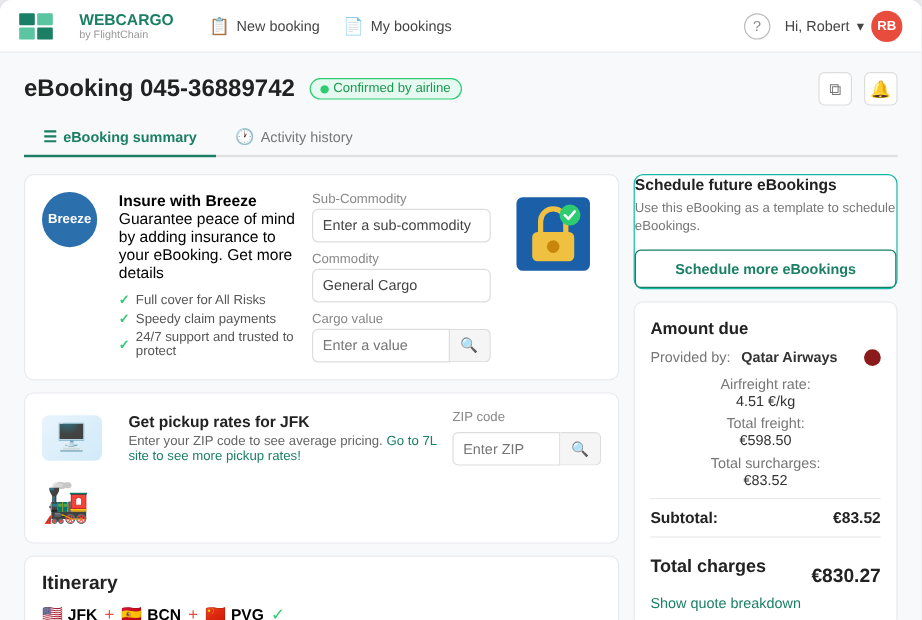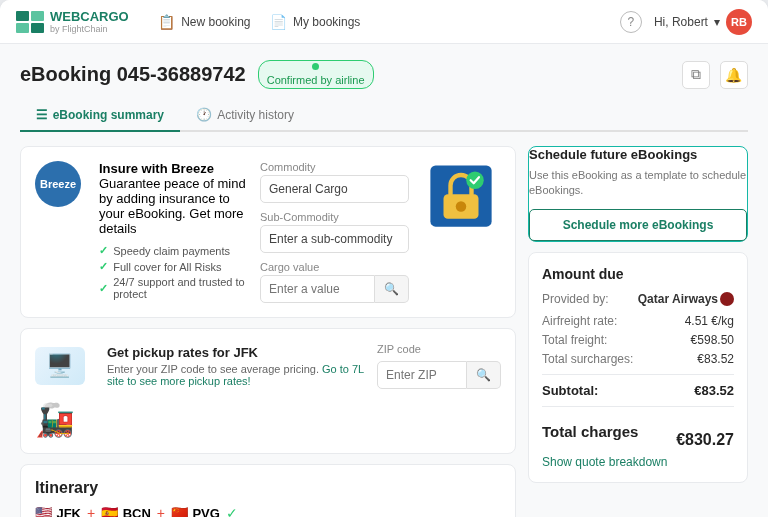--- a/index.html
+++ b/index.html
@@ -1,21 +1,21 @@
 <!DOCTYPE html>
 <html><head>
   <meta charset="utf-8">
   <style>
     * { box-sizing: border-box; margin: 0; padding: 0; }
     body { font-family: -apple-system, BlinkMacSystemFont, 'Segoe UI', sans-serif; font-size: 13px; background: #f0f2f5; display: flex; justify-content: center; align-items: center; min-height: 100vh; }
     .browser-window { width: 768px; background: #fff; border-radius: 10px; box-shadow: 0 4px 24px rgba(0,0,0,0.18); overflow: hidden; }
 
     
     .top-nav { background: #fff; border-bottom: 1px solid #e8eaed; padding: 0 16px; height: 44px; display: flex; align-items: center; gap: 20px; }
-    .logo { display: flex; align-items: center; gap: 6px; margin-right: 10px; }
+    .logo { display: flex; align-items: center; gap: 22px; margin-right: 10px; }
     .logo-icon { width: 28px; height: 22px; display: grid; grid-template-columns: 1fr 1fr; gap: 2px; }
     .logo-icon span { background: #1a7f64; border-radius: 1px; }
     .logo-icon span:nth-child(1) { background: #1a7f64; }
     .logo-icon span:nth-child(2) { background: #5bc4a0; }
     .logo-icon span:nth-child(3) { background: #5bc4a0; }
     .logo-icon span:nth-child(4) { background: #1a7f64; }
     .logo-text { font-weight: 700; font-size: 13px; color: #1a7f64; }
     .logo-sub { font-size: 9px; color: #999; }
     .nav-item { display: flex; align-items: center; gap: 5px; font-size: 12px; color: #444; cursor: pointer; }
     .nav-icon { font-size: 14px; }
@@ -24,21 +24,21 @@
     .help-icon { width: 22px; height: 22px; border-radius: 50%; border: 1.5px solid #bbb; display: flex; align-items: center; justify-content: center; font-size: 12px; color: #888; cursor: pointer; }
     .user-info { display: flex; align-items: center; gap: 6px; cursor: pointer; font-size: 12px; color: #444; }
     .user-avatar { width: 26px; height: 26px; border-radius: 50%; background: #e74c3c; color: #fff; display: flex; align-items: center; justify-content: center; font-size: 11px; font-weight: 700; }
 
     
     .page-content { padding: 16px 20px; background: #f8f9fa; min-height: 473px; }
 
     
     .page-header { display: flex; align-items: center; gap: 12px; margin-bottom: 10px; }
     .booking-id { font-size: 20px; font-weight: 700; color: #222; }
-    .status-badge { background: #e6f9f0; border: 1px solid #2ecc71; color: #1a9950; font-size: 11px; padding: 2px 8px; border-radius: 12px; display: flex; align-items: center; gap: 4px; flex-direction: column; }
+    .status-badge { background: #e6f9f0; border: 1px solid #2ecc71; color: #1a9950; font-size: 11px; padding: 2px 8px; border-radius: 12px; display: flex; align-items: center; gap: 4px; }
     .status-dot { width: 7px; height: 7px; border-radius: 50%; background: #2ecc71; }
     .header-actions { margin-left: auto; display: flex; gap: 10px; }
     .header-icon-btn { width: 28px; height: 28px; border: 1px solid #ddd; border-radius: 5px; background: #fff; display: flex; align-items: center; justify-content: center; cursor: pointer; color: #777; font-size: 14px; }
 
     
     .tabs { display: flex; gap: 0; margin-bottom: 14px; border-bottom: 2px solid #e0e0e0; }
     .tab { padding: 8px 16px; font-size: 12px; cursor: pointer; color: #777; border-bottom: 2px solid transparent; margin-bottom: -2px; display: flex; align-items: center; gap: 5px; }
     .tab.active { color: #1a7f64; border-bottom-color: #1a7f64; font-weight: 600; }
     .tab-icon { font-size: 13px; }
 
@@ -86,25 +86,25 @@
 
     
     .right-col { display: flex; flex-direction: column; gap: 10px; }
     .schedule-card { background: #fff; border-radius: 8px; border: 1px solid #14b8a6; }
     .schedule-card h4 { font-size: 13px; font-weight: 700; color: #222; margin-bottom: 6px; }
     .schedule-card p { font-size: 11px; color: #777; margin-bottom: 10px; line-height: 1.4; }
     .schedule-btn { width: 100%; padding: 8px; background: #fff; border: 1.5px solid #1a7f64; border-radius: 5px; color: #1a7f64; font-size: 12px; font-weight: 600; cursor: pointer; }
 
     .amount-card { background: #fff; border-radius: 8px; border: 1px solid #e8eaed; padding: 13px; }
     .amount-card h4 { font-size: 14px; font-weight: 700; color: #222; margin-bottom: 10px; }
-    .amount-row { display: flex; justify-content: space-between; align-items: center; margin-bottom: 5px; }
+    .amount-row { display: flex; justify-content: space-between; align-items: center; margin-bottom: 5px; flex-direction: column; }
     .amount-label { font-size: 12px; color: #777; }
     .amount-value { font-size: 12px; color: #333; }
     .provider-row { display: flex; justify-content: space-between; align-items: center; margin-bottom: 8px; }
-    .provider-name { font-size: 12px; font-weight: 600; color: #333; display: flex; align-items: flex-start; gap: 2px; }
+    .provider-name { font-size: 12px; font-weight: 600; color: #333; display: flex; align-items: flex-start; gap: 22px; }
     .airline-dot { width: 14px; height: 14px; border-radius: 50%; background: #8b1a1a; display: inline-flex; }
     .divider { height: 1px; background: #e8eaed; margin: 8px 0; }
     .subtotal-row { display: flex; justify-content: space-between; align-items: center; margin-bottom: 5px; }
     .subtotal-label { font-size: 13px; font-weight: 600; color: #222; }
     .subtotal-value { font-size: 13px; font-weight: 700; color: #222; }
     .total-row { display: flex; justify-content: space-between; align-items: center; margin-top: 8px; }
     .total-label { font-size: 15px; font-weight: 700; color: #222; }
     .total-value { font-size: 16px; font-weight: 700; color: #222; margin-top: 16px; }
     .quote-link { color: #1a7f64; font-size: 12px; cursor: pointer; display: block; margin-top: 6px; }
   </style>
@@ -175,36 +175,36 @@
 
         <div class="insure-card">
           <div class="breeze-logo">Breeze</div>
           <div>
             <h4>Insure with Breeze</h4>
             <p>
               <span>Guarantee peace of mind by adding insurance to your eBooking.</span>
               <a>Get more details</a>
             </p>
             <div class="insure-checks">
+              <div class="insure-check">Full cover for All Risks</div>
               <div class="insure-check">Speedy claim payments</div>
-              <div class="insure-check">Full cover for All Risks</div>
               <div class="insure-check">24/7 support and trusted to protect</div>
             </div>
           </div>
           <div class="commodity-section">
+            <div>
+              <div class="field-label">Sub-Commodity</div>
+              <select class="select-field">
+                <option>Enter a sub-commodity</option>
+              </select>
+            </div>
             <div>
               <div class="field-label">Commodity</div>
               <select class="select-field">
                 <option>General Cargo</option>
-              </select>
-            </div>
-            <div>
-              <div class="field-label">Sub-Commodity</div>
-              <select class="select-field">
-                <option>Enter a sub-commodity</option>
               </select>
             </div>
             <div>
               <div class="field-label">Cargo value</div>
               <div class="cargo-value-row">
                 <input type="text" class="input-field" placeholder="Enter a value" style="">
                 <button>🔍</button>
               </div>
             </div>
           </div>

